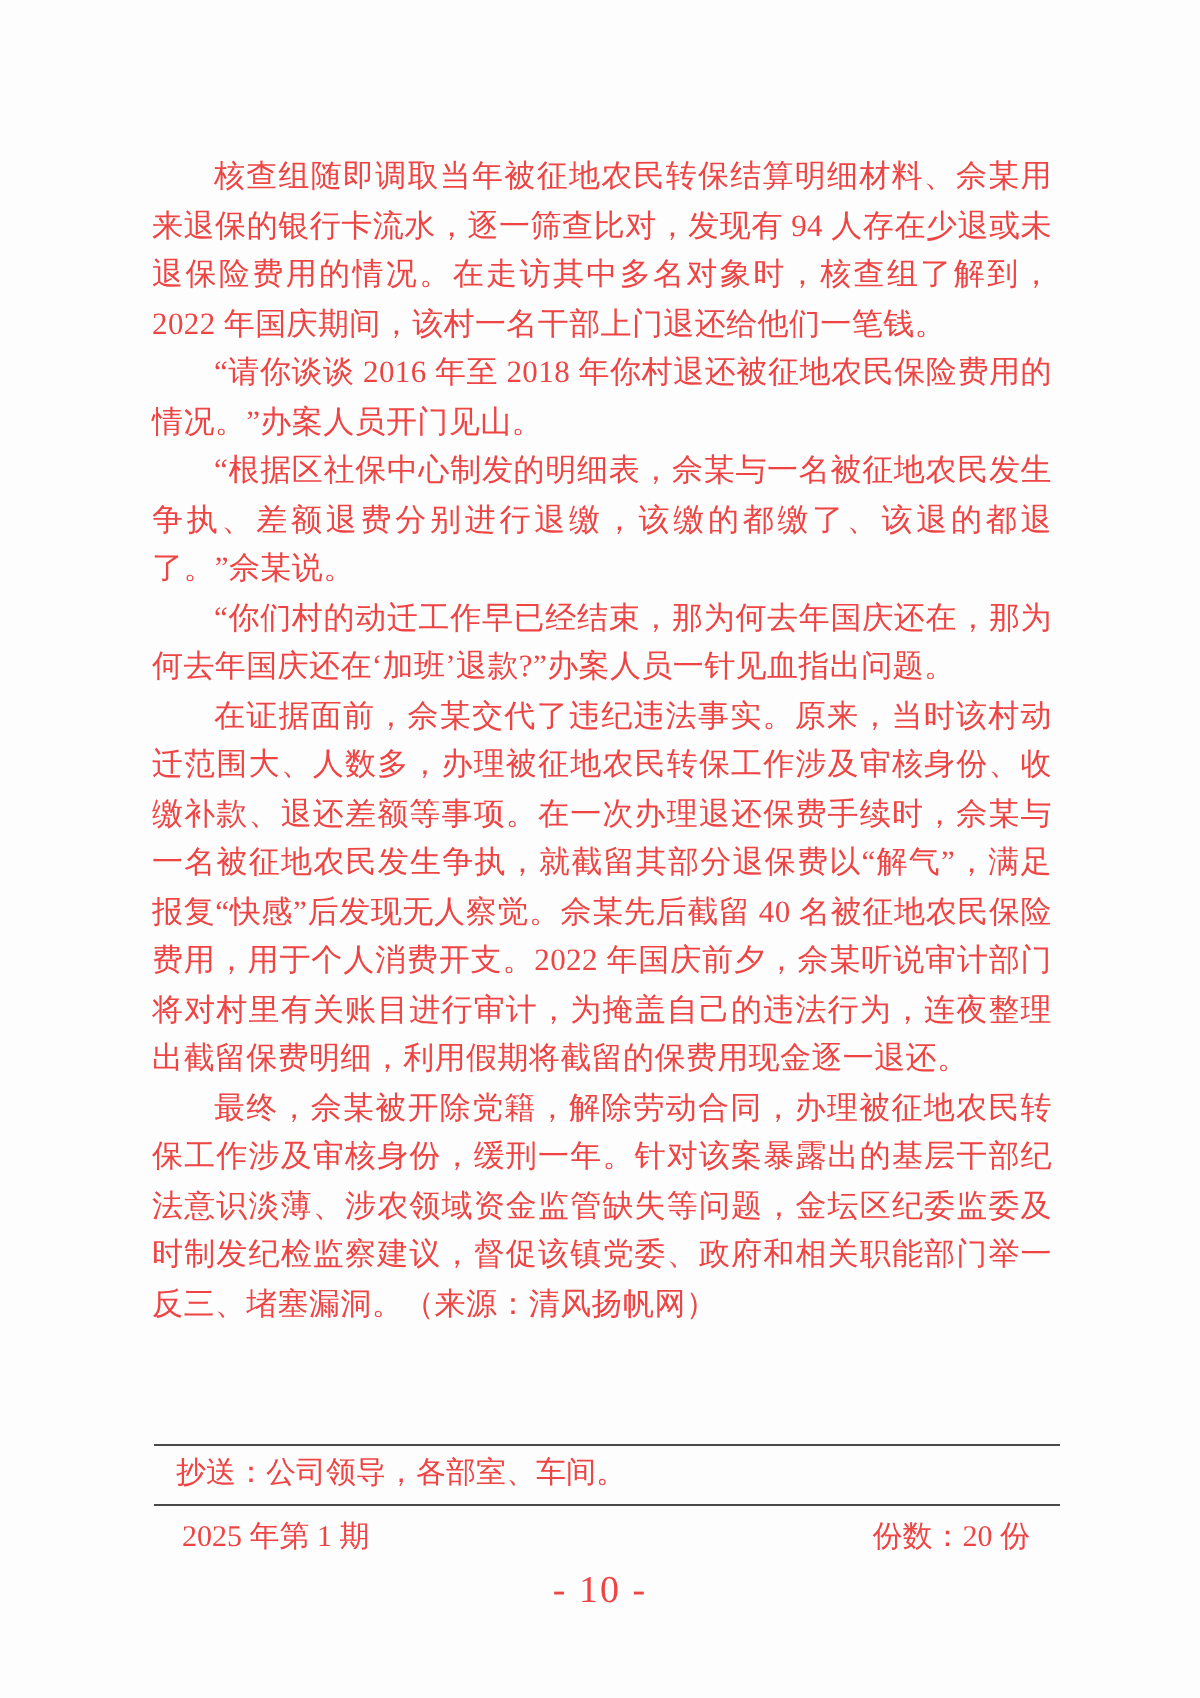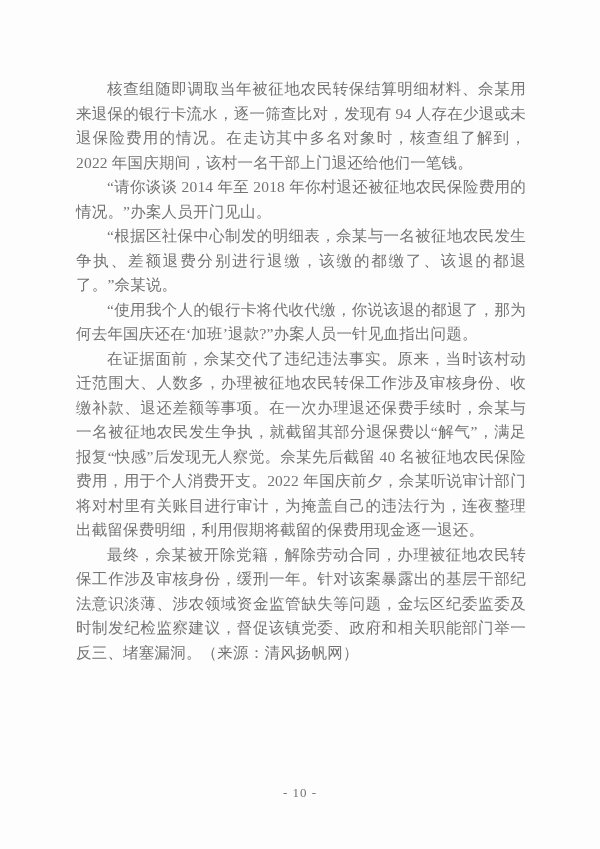--- a/index.html
+++ b/index.html
@@ -6,21 +6,21 @@
     margin: 0;
     padding: 0;
     background: #ffffff;
   }
   .page {
     position: relative;
     width: 600px;
     height: 849px;
     background: #fdfdfd;
     font-family: "Liberation Serif", "DejaVu Serif", serif;
-    color: #737373;
+    color: #ef4444;
     overflow: hidden;
   }
   .content {
     position: absolute;
     top: 77px;
     left: 76px;
     width: 450px;
   }
   .content p {
     margin: 0;
@@ -50,34 +50,43 @@
     display: flex;
     justify-content: space-between;
     padding: 6px 15px 0 14px;
   }
   .page-num {
     position: absolute;
     top: 785px;
     left: 0;
     width: 600px;
     text-align: center;
-    font-size: 13px;
+    font-size: 19px;
     letter-spacing: 1px;
   }
 </style>
 </head>
 <body>
 
 <div class="page">
 
   <div class="content">
     <p>核查组随即调取当年被征地农民转保结算明细材料、佘某用来退保的银行卡流水，逐一筛查比对，发现有 94 人存在少退或未退保险费用的情况。在走访其中多名对象时，核查组了解到，2022 年国庆期间，该村一名干部上门退还给他们一笔钱。</p>
-    <p>“请你谈谈 2014 年至 2018 年你村退还被征地农民保险费用的情况。”办案人员开门见山。</p>
+    <p>“请你谈谈 2016 年至 2018 年你村退还被征地农民保险费用的情况。”办案人员开门见山。</p>
     <p>“根据区社保中心制发的明细表，佘某与一名被征地农民发生争执、差额退费分别进行退缴，该缴的都缴了、该退的都退了。”佘某说。</p>
-    <p>“使用我个人的银行卡将代收代缴，你说该退的都退了，那为何去年国庆还在‘加班’退款?”办案人员一针见血指出问题。</p>
+    <p>“你们村的动迁工作早已经结束，那为何去年国庆还在，那为何去年国庆还在‘加班’退款?”办案人员一针见血指出问题。</p>
     <p>在证据面前，佘某交代了违纪违法事实。原来，当时该村动迁范围大、人数多，办理被征地农民转保工作涉及审核身份、收缴补款、退还差额等事项。在一次办理退还保费手续时，佘某与一名被征地农民发生争执，就截留其部分退保费以“解气”，满足报复“快感”后发现无人察觉。佘某先后截留 40 名被征地农民保险费用，用于个人消费开支。2022 年国庆前夕，佘某听说审计部门将对村里有关账目进行审计，为掩盖自己的违法行为，连夜整理出截留保费明细，利用假期将截留的保费用现金逐一退还。</p>
     <p>最终，佘某被开除党籍，解除劳动合同，办理被征地农民转保工作涉及审核身份，缓刑一年。针对该案暴露出的基层干部纪法意识淡薄、涉农领域资金监管缺失等问题，金坛区纪委监委及时制发纪检监察建议，督促该镇党委、政府和相关职能部门举一反三、堵塞漏洞。（来源：清风扬帆网）</p>
   </div>
 
+  <div class="footer">
+    <div class="cc-row">
+      <span>抄送：公司领导，各部室、车间。</span>
+    </div>
+    <div class="issue-row">
+      <span>2025 年第 1 期</span>
+      <span>份数：20 份</span>
+    </div>
+  </div>
 
   <div class="page-num">- 10 -</div>
 
 </div>
 
 </body></html>

